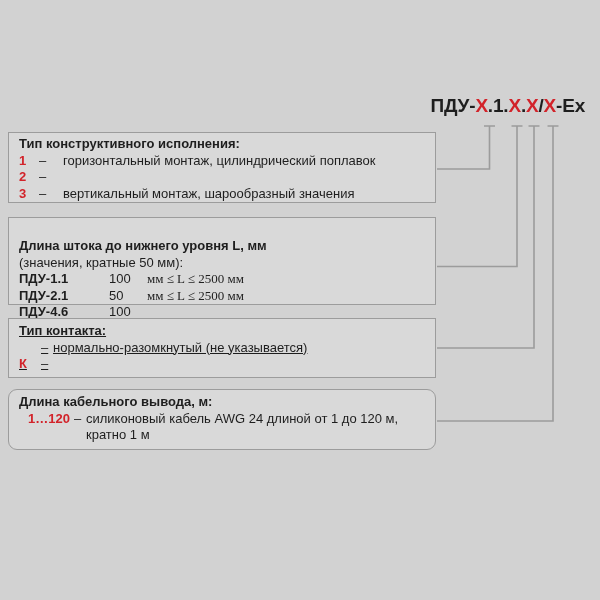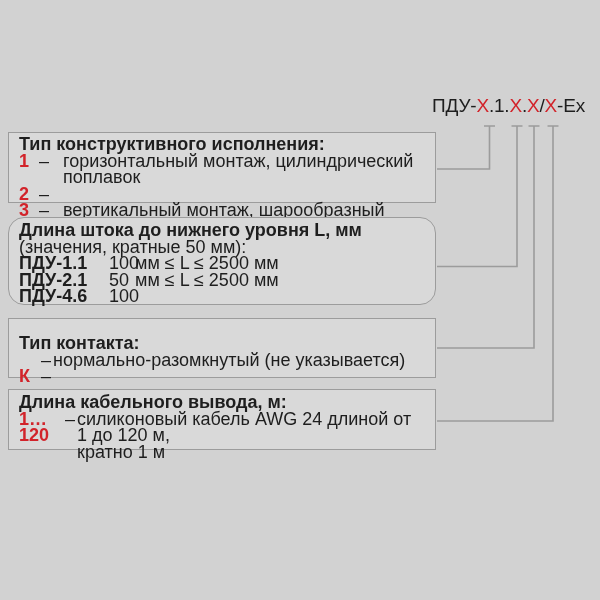--- a/index.html
+++ b/index.html
@@ -12,44 +12,44 @@
   html,body{margin:0;padding:0;}
   .stage{
     position:relative;width:600px;height:600px;overflow:hidden;
     background:var(--bg);
     font-family:"Liberation Sans",sans-serif;color:var(--text);
   }
   .connectors{position:absolute;left:0;top:0;width:600px;height:600px;}
   .connectors path{stroke:var(--line);stroke-width:1.6;fill:none;}
   .code-title{
     position:absolute;top:95px;right:15px;
-    font-size:19px;font-weight:normal;letter-spacing:-0.2px;white-space:pre;
+    font-size:19px;font-weight:bold;letter-spacing:-0.2px;white-space:pre;
   }
   .red{color:var(--red);}
   .box{
     position:absolute;left:8px;width:428px;box-sizing:border-box;
     background:var(--boxbg);border:1.5px solid var(--line);
-    padding:3px 10px;font-size:18px;line-height:16.5px;
+    padding:3px 10px;font-size:13px;line-height:16.5px;
   }
   .box-title{font-weight:bold;}
   #box1{top:132px;height:71px;}
-  #box2{top:217px;height:88px;padding-top:4px;border-radius:16px;}
-  #box3{top:318px;height:60px;padding-top:16px;}
-  #box4{top:389px;height:61px;padding-top:4px;}
+  #box2{top:217px;height:88px;padding-top:20px;}
+  #box3{top:318px;height:60px;padding-top:4px;text-decoration:underline;}
+  #box4{top:389px;height:61px;padding-top:4px;border-radius:9px;}
   .row{display:flex;align-items:baseline;}
   .code{font-weight:bold;flex-shrink:0;}
   .dash{flex-shrink:0;}
   #box1 .code{width:20px;}
   #box1 .dash{width:24px;}
   #box2 .label{width:90px;font-weight:bold;flex-shrink:0;}
   #box2 .num{width:22px;flex-shrink:0;}
-  #box2 .cond{margin-left:4px;}
+  #box2 .cond{margin-left:16px;font-family:Liberation Serif, serif;}
   #box3 .code{width:22px;}
   #box3 .dash{width:12px;}
-  #box4 .code{width:46px;}
+  #box4 .code{width:46px;margin-left:9px;}
   #box4 .dash{width:12px;}
 </style>
 </head>
 <body>
 
 <div class="stage">
 
   <svg class="connectors" viewBox="0 0 600 600" xmlns="http://www.w3.org/2000/svg">
     <path d="M484 126 H495 M489.5 126 V169 H437"></path>
     <path d="M511.5 126 H522.5 M517 126 V266.5 H437"></path>

